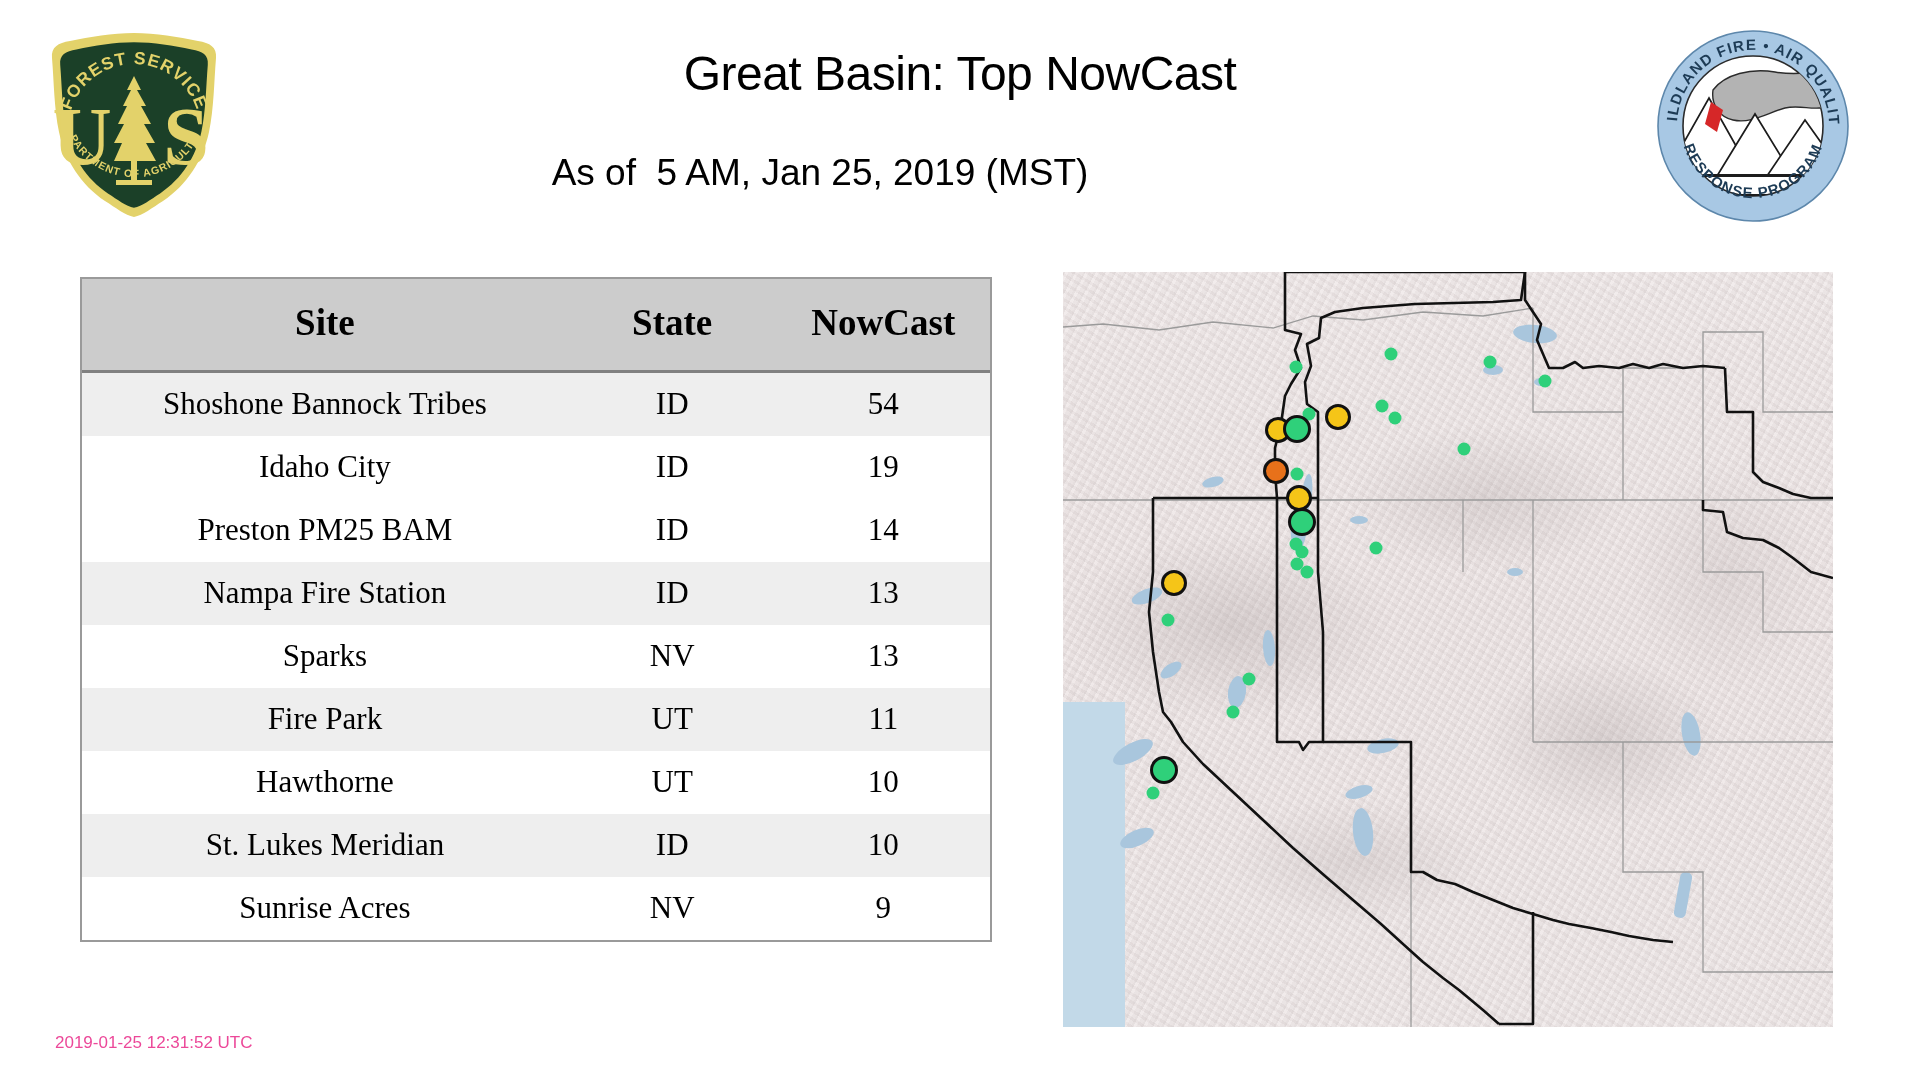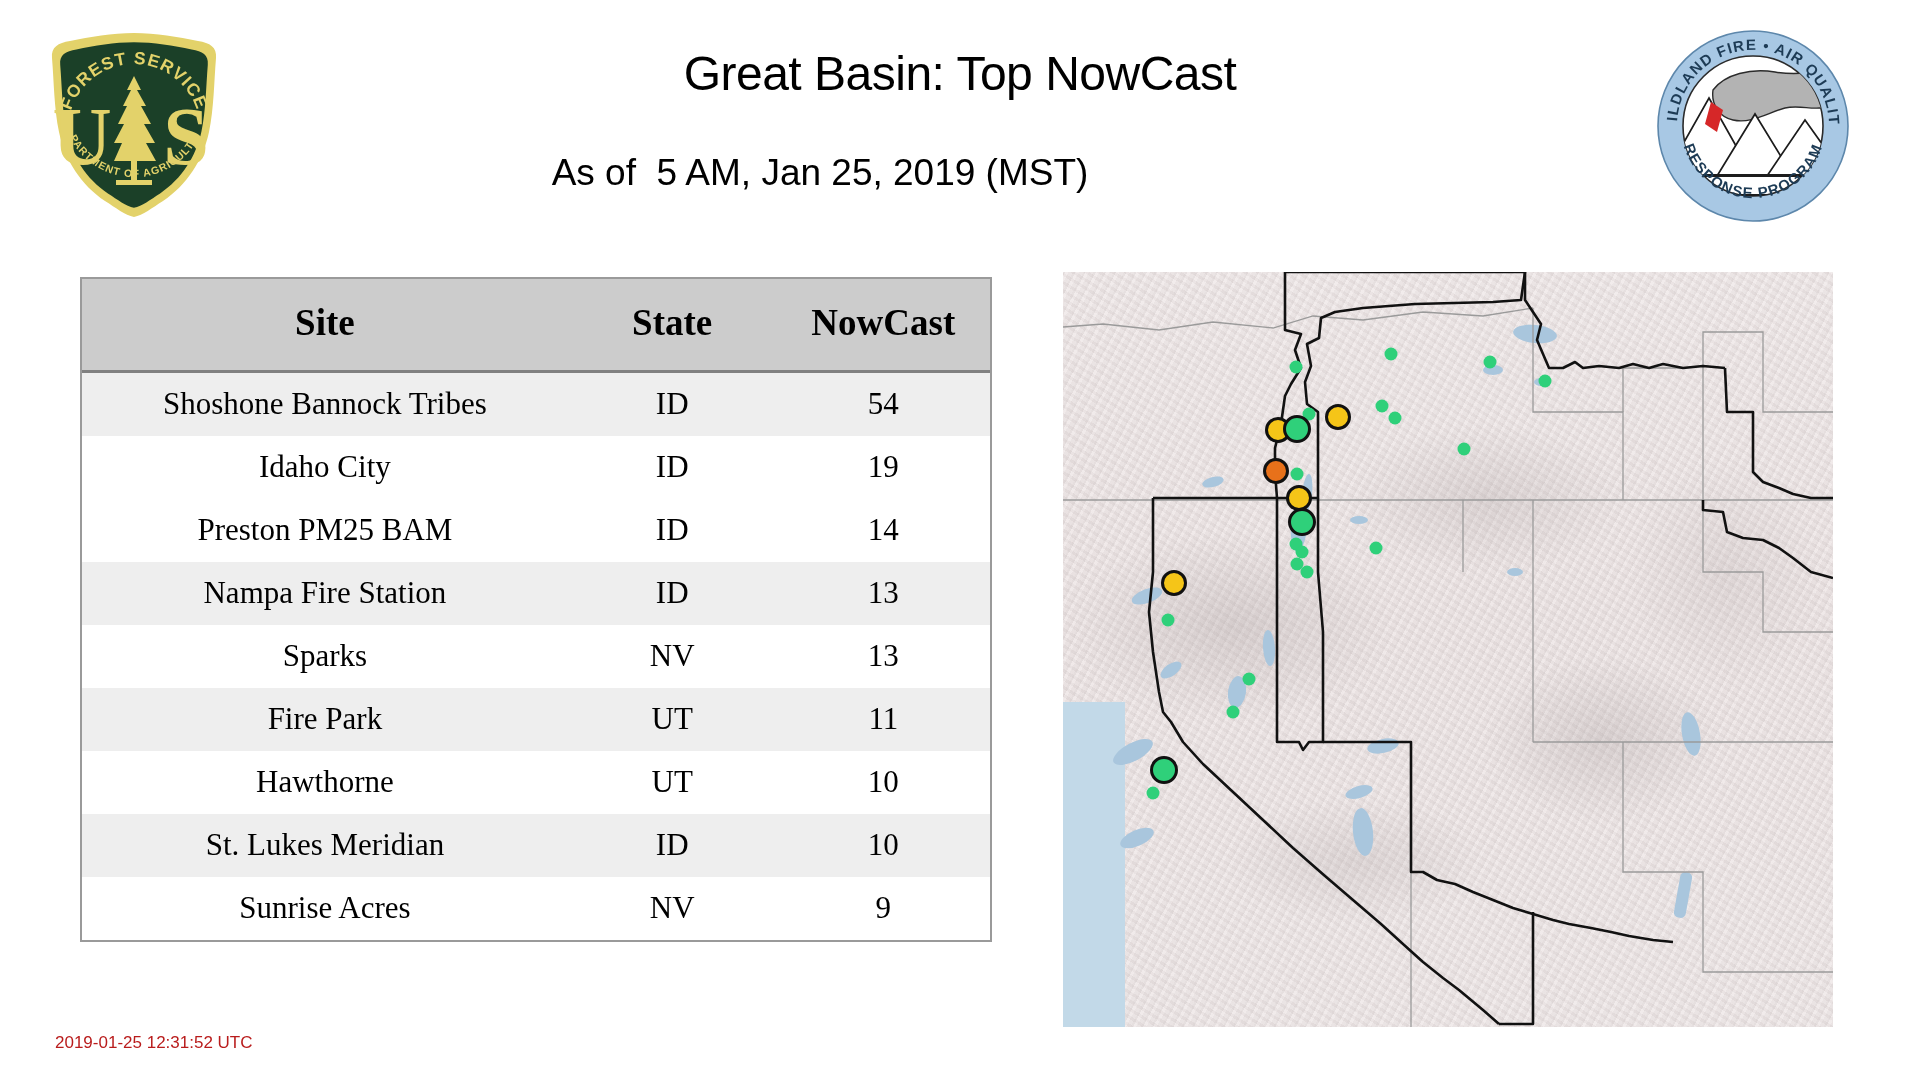--- a/index.html
+++ b/index.html
@@ -139,21 +139,21 @@
   }
   .marker.outlined { border: 3px solid #111111; }
   .marker.plain    { border: none; }
 
   
   #footer-timestamp {
     position: absolute;
     left: 55px; top: 1033px;
     font-family: "Liberation Sans", sans-serif;
     font-size: 17px;
-    color: #b91c1c;
+    color: #ec4899;
     white-space: pre;
   }
 </style>
 </head>
 <body>
 
 <div id="slide-edge-artifact"></div>
 
 <div id="usfs-logo">
   <svg viewBox="0 0 172 190" width="172" height="190" aria-hidden="true">

